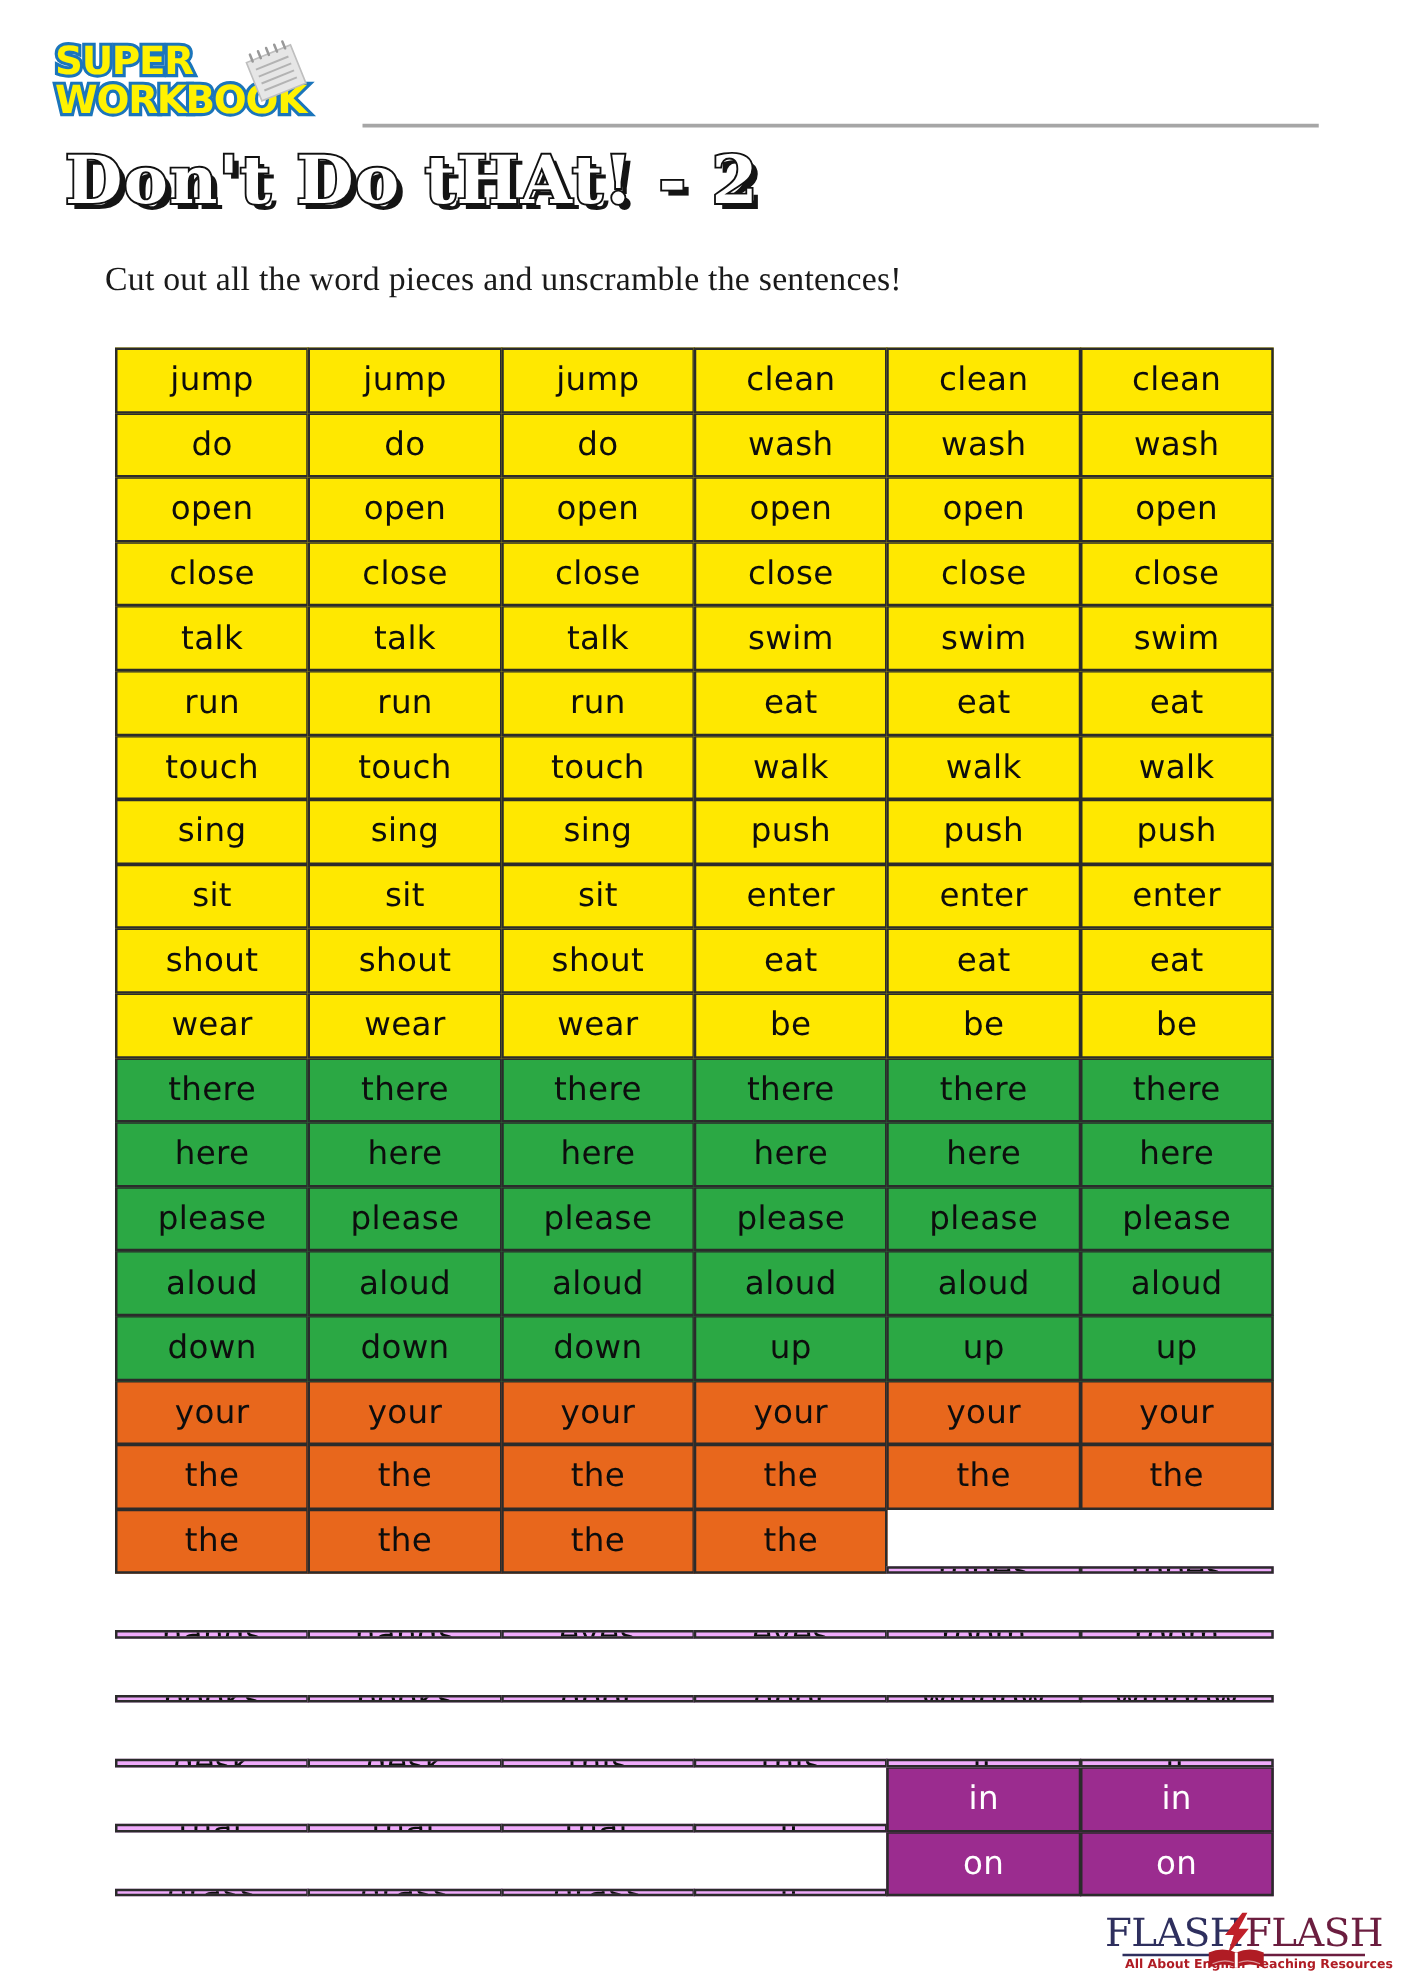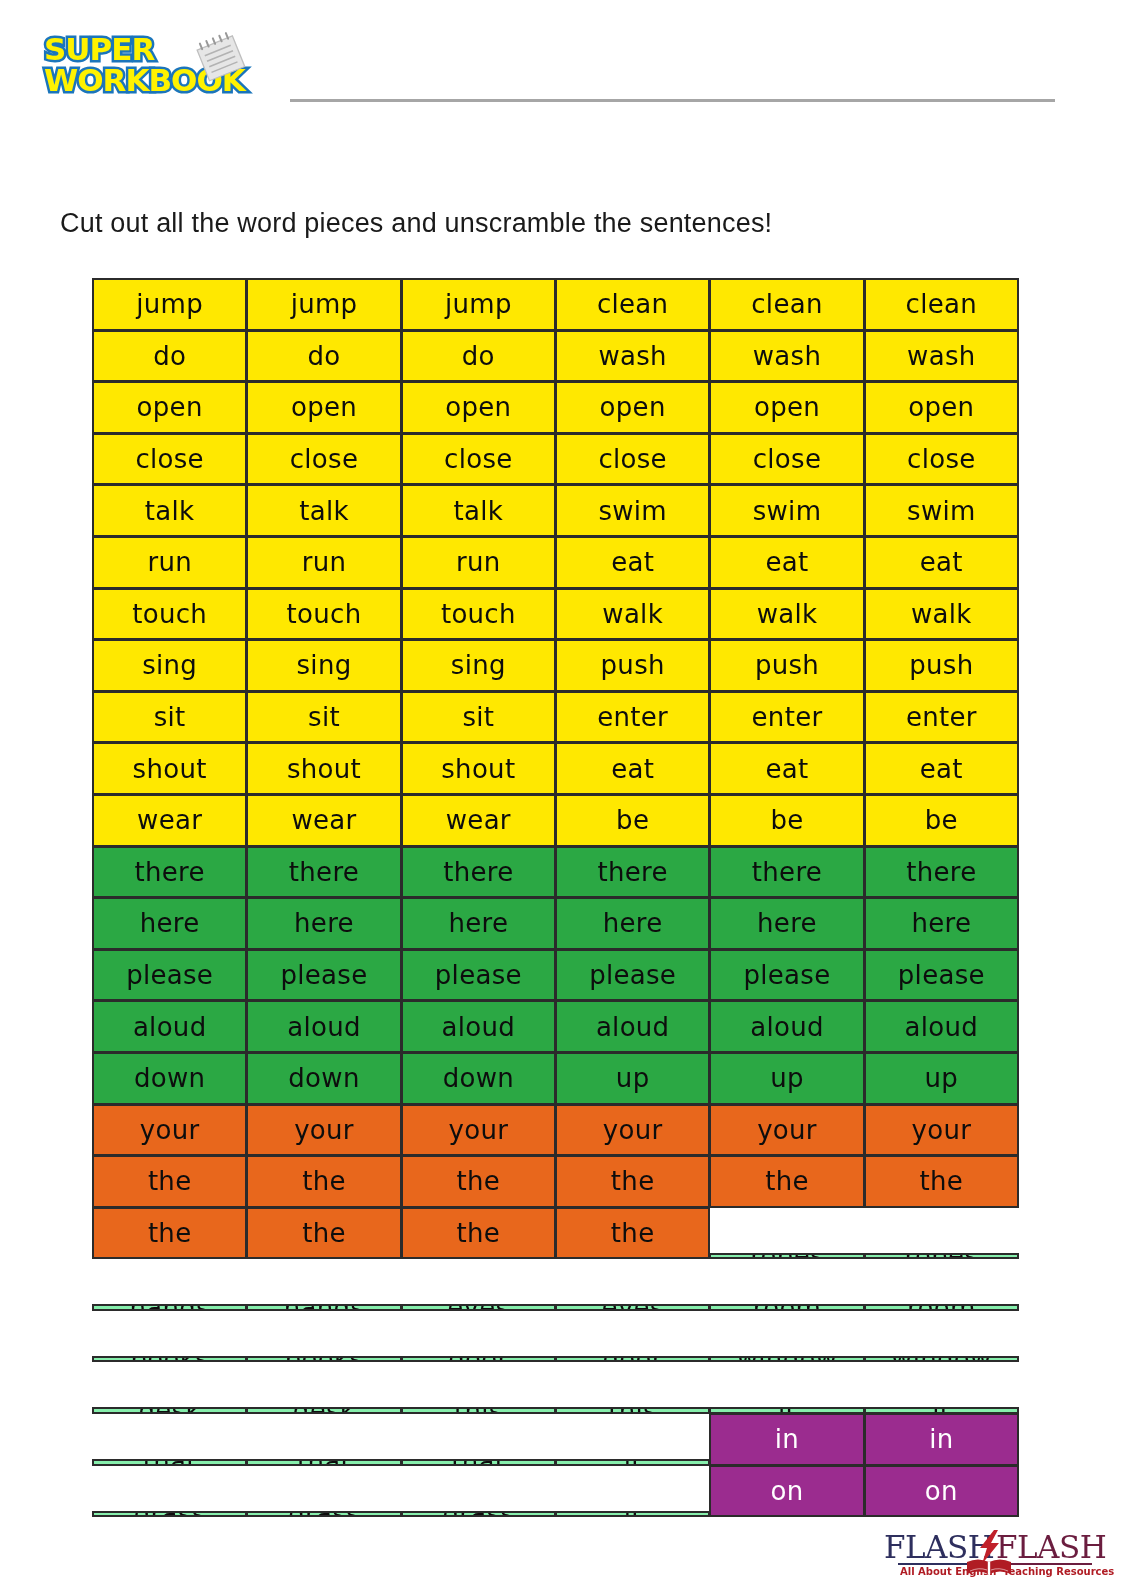--- a/index.html
+++ b/index.html
@@ -76,23 +76,23 @@
     color: #ffffff;
     -webkit-text-stroke: 3px #111111;
     paint-order: stroke fill;
     text-shadow: 5px 5px 0px #141414;
     white-space: pre;
     letter-spacing: 1px;
   }
 
   #subtitle {
     position: absolute;
-    left: 60px;
+    left: 84px;
     top: 206px;
-    font-family: Liberation Sans, sans-serif;
+    font-family: Liberation Serif, serif;
     font-size: 27px;
     line-height: 34px;
     color: #1a1a1a;
     white-space: pre;
     letter-spacing: 0.2px;
   }
 
   
   #word-grid {
     position: absolute;
@@ -115,21 +115,21 @@
     font-family: "DejaVu Sans", sans-serif;
     font-size: 26px;
     line-height: 1;
     color: #0d0d0d;
     letter-spacing: 0.3px;
     overflow: hidden;
   }
   .c-yellow { background: #ffe800; }
   .c-green  { background: #2ba844; }
   .c-orange { background: #e8671c; }
-  .c-blue   { background: #86efac; margin-top: 45px; }
+  .c-blue   { background: #f0abfc; margin-top: 45px; }
   .c-purple { background: #9b2c8f; color: #ffffff; }
 
   
   #footer-logo {
     position: absolute;
     left: 878px;
     top: 1530px;
     width: 238px;
     height: 50px;
   }
@@ -216,20 +216,21 @@
         <line x1="16" y1="8" x2="16" y2="2"></line>
         <line x1="23" y1="8" x2="23" y2="2"></line>
         <line x1="30" y1="8" x2="30" y2="2"></line>
         <line x1="37" y1="8" x2="37" y2="2"></line>
       </g>
     </svg>
   </div>
 
   <div id="header-rule"></div>
 
+  <div id="page-title">Don't Do tHAt! - 2</div>
 
   <div id="subtitle">Cut out all the word pieces and unscramble the sentences!</div>
 </div>
 
 <div id="word-grid">
     <div class="word-cell c-yellow" style="z-index: 100;">jump</div>
     <div class="word-cell c-yellow" style="z-index: 100;">jump</div>
     <div class="word-cell c-yellow" style="z-index: 100;">jump</div>
     <div class="word-cell c-yellow" style="z-index: 100;">clean</div>
     <div class="word-cell c-yellow" style="z-index: 100;">clean</div>

